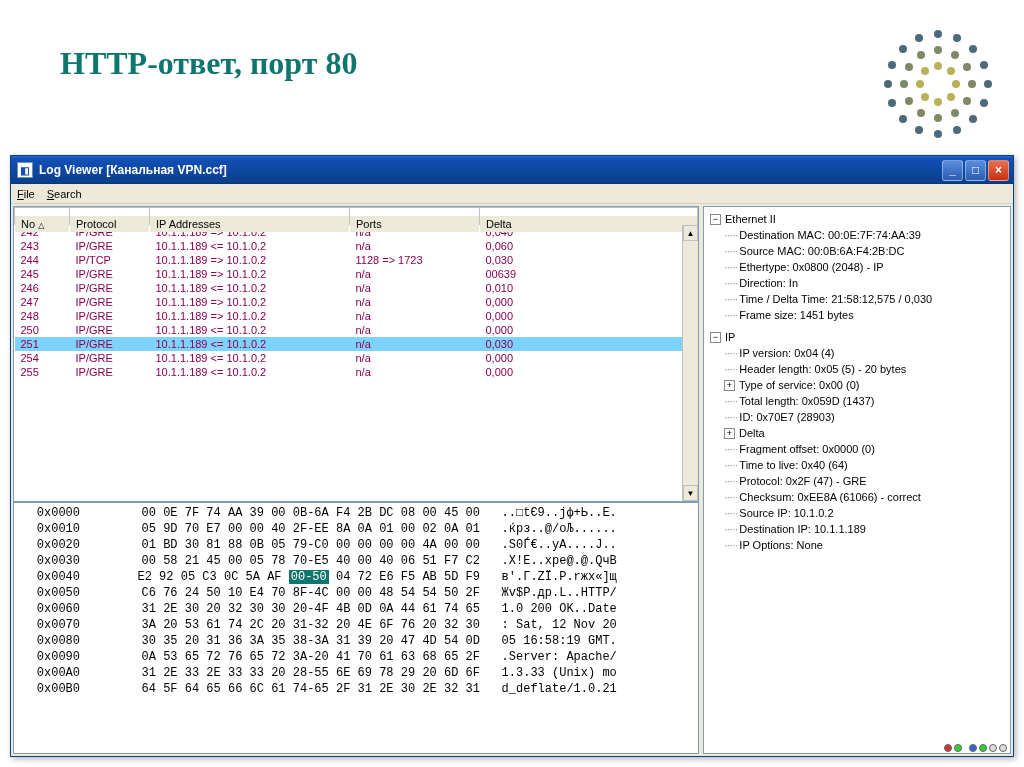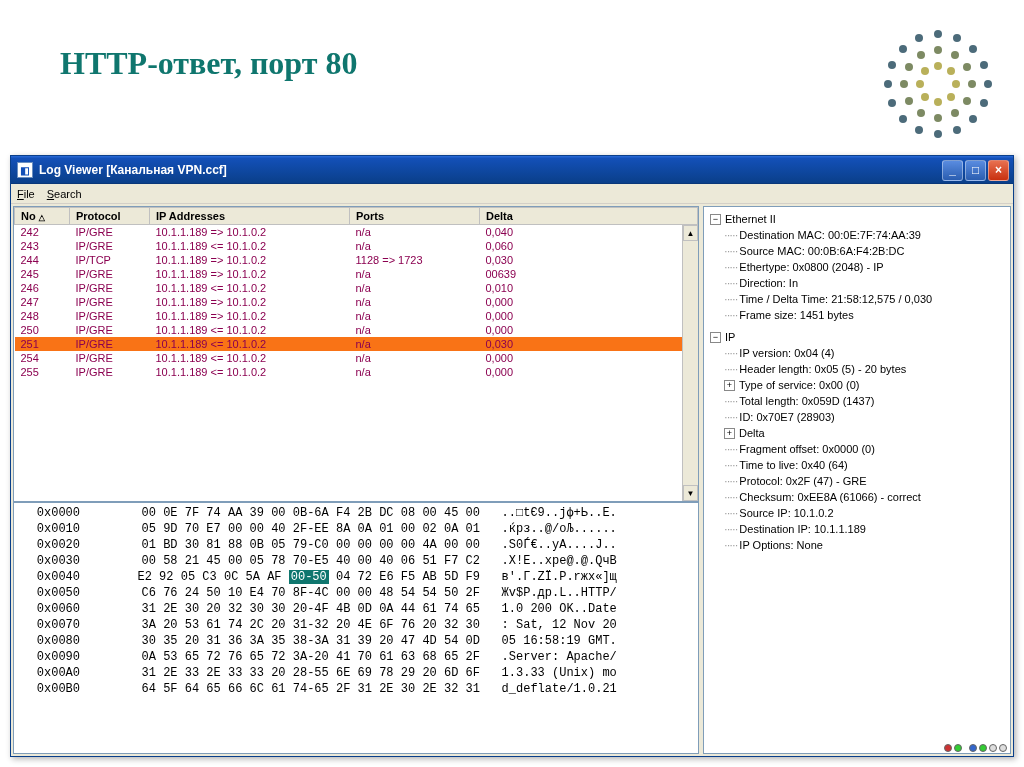--- a/index.html
+++ b/index.html
@@ -23,24 +23,24 @@
 .menubar { height: 20px; background: #ece9d8; display: flex; align-items: center; padding: 0 6px; gap: 12px; border-bottom: 1px solid #d4d0c8; }
 .menu-item { font-size: 11px; }
 .menu-item u { text-decoration: underline; }
 
 .content { display: flex; height: calc(100% - 48px); }
 .left-pane { flex: 1; display: flex; flex-direction: column; border: 1px solid #7f9db9; margin: 2px; background: #fff; }
 .right-pane { width: 308px; border: 1px solid #7f9db9; margin: 2px; background: #fff; overflow: auto; padding: 4px; font-size: 11px; line-height: 16px; }
 
 .table-wrap { flex: 1; overflow: auto; position: relative; }
 table.pkt { width: 100%; border-collapse: collapse; font-size: 11px; }
-table.pkt th { background: #ece9d8; border: 1px solid #c0c0c0; text-align: left; padding: 2px 6px; font-weight: bold; position: sticky; top: 0; }
+table.pkt th { background: #ece9d8; border: 1px solid #c0c0c0; text-align: left; padding: 2px 6px; font-weight: normal; position: sticky; top: 8px; }
 table.pkt td { padding: 1px 6px; color: #8b0050; white-space: nowrap; }
 table.pkt td:first-child { color: #8b0050; }
-table.pkt tr.sel td { background: #f97316; }
+table.pkt tr.sel td { background: #7dd3fc; }
 .scroll-ind { position: absolute; right: 0; top: 18px; bottom: 0; width: 16px; background: #ece9d8; border-left: 1px solid #c0c0c0; }
 .scroll-arrow { height: 16px; display: flex; align-items: center; justify-content: center; background: #ece9d8; border: 1px solid #c0c0c0; font-size: 8px; }
 .scroll-track { flex: 1; }
 
 .hex-pane { height: 252px; border-top: 2px solid #7f9db9; overflow: auto; font-family: 'Courier New', monospace; font-size: 12px; line-height: 16px; padding: 2px 6px; white-space: pre; }
 .hex-row { display: flex; text-align: right; }
 .hex-addr { width: 60px; color: #000; }
 .hex-bytes { width: 400px; color: #000; }
 .hex-bytes .hl { background: #0f766e; color: #fff; padding: 0 2px; }
 .hex-ascii { color: #000; }

